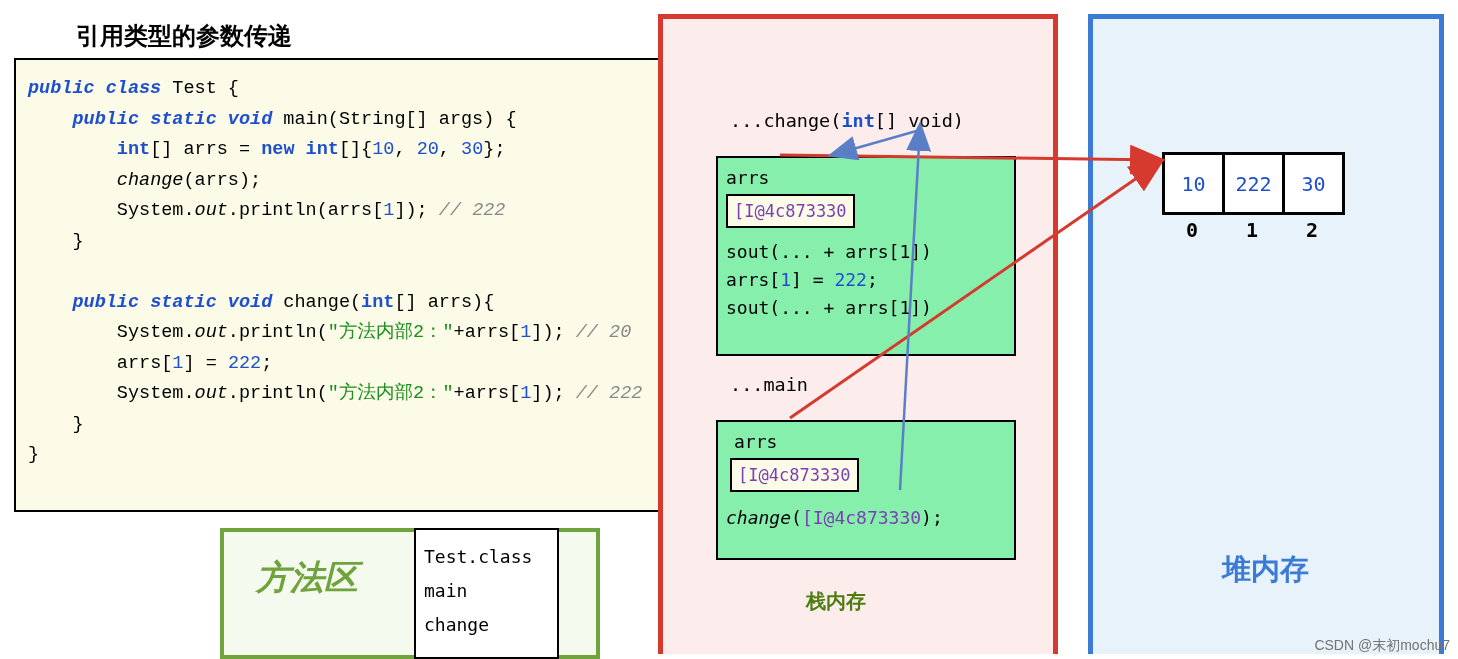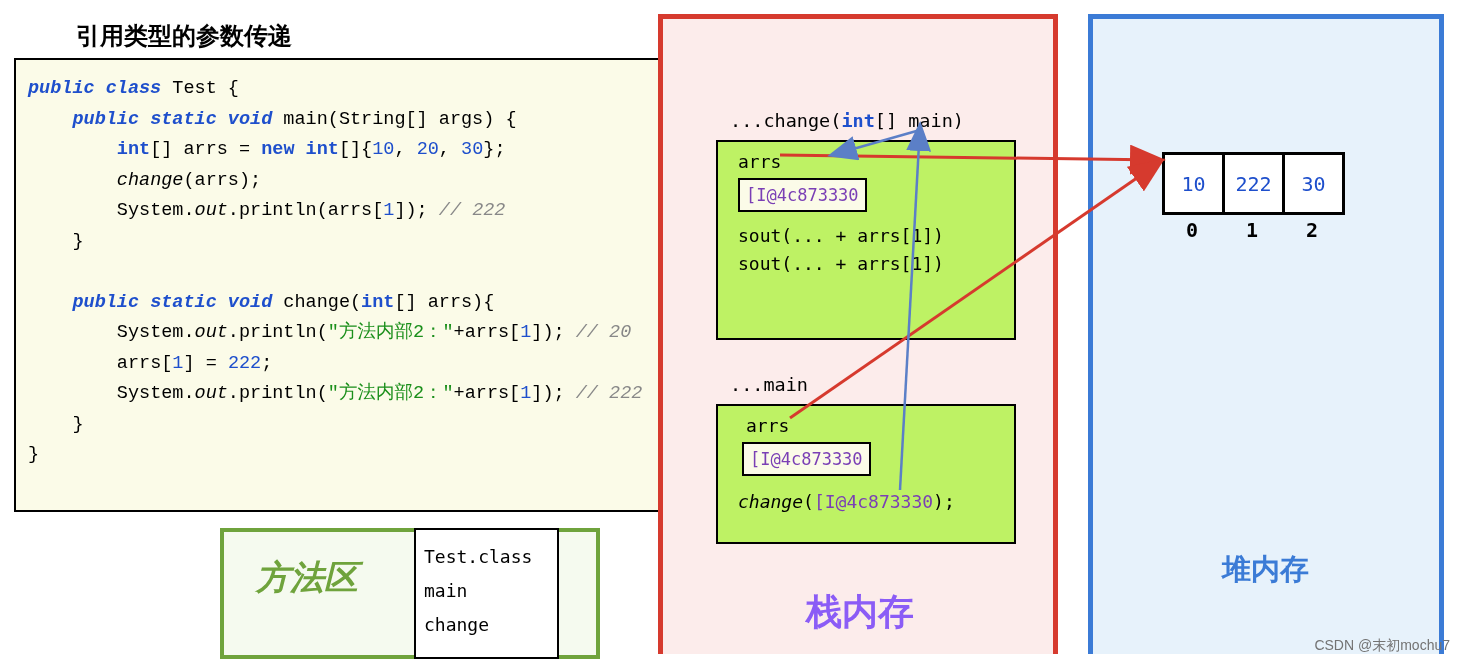--- a/index.html
+++ b/index.html
@@ -80,23 +80,23 @@
     width: 400px;
     height: 640px;
     background: #fceceb;
     border: 5px solid #d63a2e;
     border-bottom: none;
   }
   .stack-label {
     position: absolute;
     left: 806px;
     top: 588px;
-    font-size: 36px;
-    font-weight: bold;
-    color: #8b5cf6;
+    font-size: 20px;
+    font-weight: bold;
+    color: #4d7c0f;
   }
   .heap-area {
     position: absolute;
     left: 1088px;
     top: 14px;
     width: 356px;
     height: 640px;
     background: #e7f2fb;
     border: 5px solid #3b7bd6;
     border-bottom: none;
@@ -104,26 +104,27 @@
   .heap-label {
     position: absolute;
     left: 1222px;
     top: 550px;
     font-size: 29px;
     font-weight: bold;
     color: #3b7bd6;
   }
   .frame {
     position: absolute;
-    background: #bef264;
+    background: #86efac;
     border: 2px solid #000;
     font-family: Consolas, monospace;
     font-size: 18px;
-    padding: 6px 20px;
+    padding: 6px 8px;
     line-height: 1.55;
+    margin-top: 16px;
   }
   .frame-title {
     position: absolute;
     font-family: Consolas, monospace;
     font-size: 18.5px;
     color: #000;
   }
   .addr-box {
     display: inline-block;
     border: 2px solid #000;
@@ -196,27 +197,28 @@
 <div class="class-box">
   <div>Test.class</div>
   <div>main</div>
   <div>change</div>
 </div>
 
 <div class="stack-area"></div>
 <div class="stack-label">栈内存</div>
 
 <div class="frame-title" style="left:730px; top:110px;">
-  <span>...change(</span><span class="kw2">int</span><span>[] main)</span>
+  <span>...change(</span><span class="kw2">int</span><span>[] void)</span>
 </div>
 
 <div class="frame" style="left:716px; top:140px; width:300px; height:200px;">
   <div style="margin-bottom:2px;"><span>arrs</span></div>
   <span class="addr-box">[I@4c873330</span>
   <div style="margin-top:10px;">sout(... + arrs[1])</div>
+  <div><span>arrs[</span><span class="nm">1</span><span>] = </span><span class="nm">222</span><span>;</span></div>
   <div>sout(... + arrs[1])</div>
 </div>
 
 <div class="frame-title" style="left:730px; top:374px;">...main</div>
 
 <div class="frame" style="left:716px; top:404px; width:300px; height:140px;">
   <div style="margin-bottom:2px; padding-left:8px;"><span>arrs</span></div>
   <div style="padding-left:4px;"><span class="addr-box">[I@4c873330</span></div>
   <div style="margin-top:12px;">
     <span class="it">change</span><span>(</span><span style="color:#7a3fb5;">[I@4c873330</span><span>);</span>

